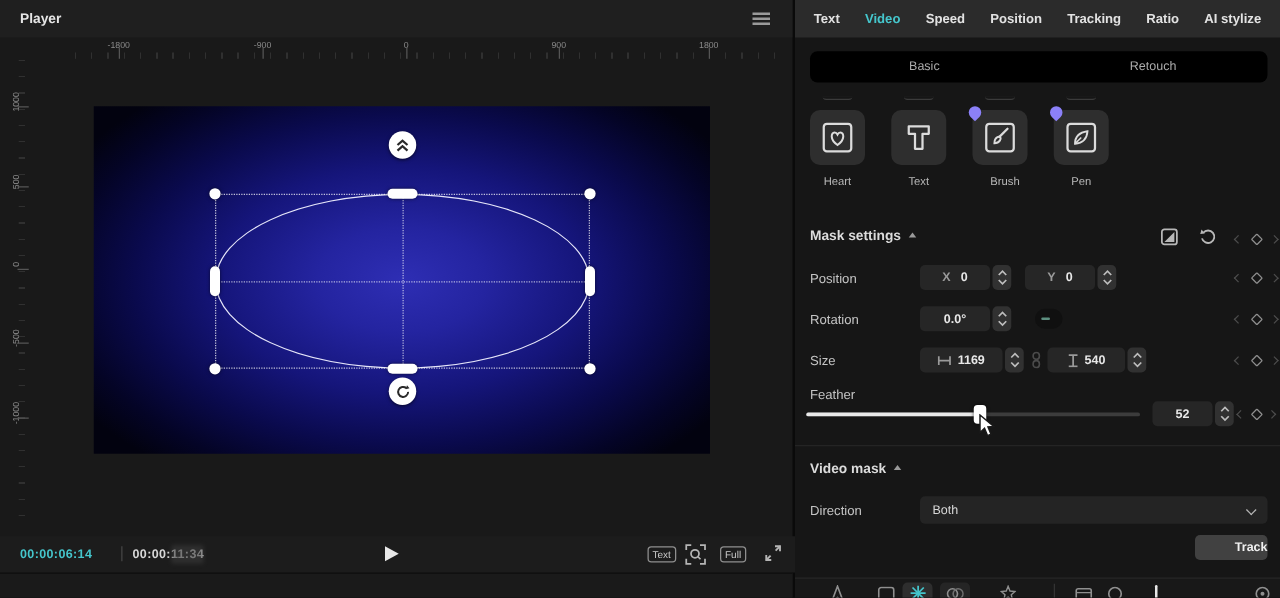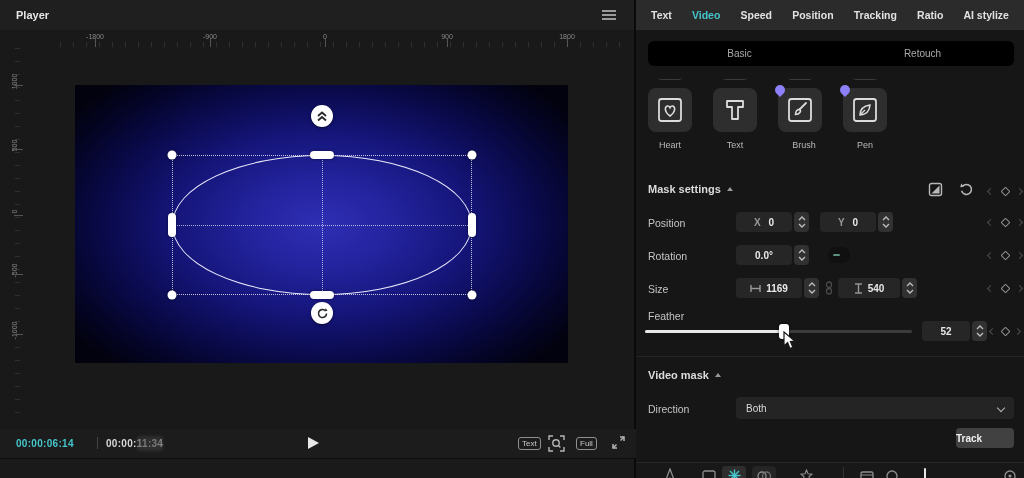--- a/index.html
+++ b/index.html
@@ -95,21 +95,21 @@
   .slider-track { position:absolute; left:9px; top:330px; width:267px; height:3px; background:#3c3c3c; border-radius:2px; }
   .slider-fill { position:absolute; left:0; top:0; height:3px; background:#e9e9e9; border-radius:2px; }
   .slider-handle { position:absolute; top:-6px; width:10px; height:15px; background:#fff; border-radius:3px; box-shadow:0 0 3px rgba(0,0,0,.7); cursor:pointer; }
 
   .divider { position:absolute; left:0; width:388px; height:1px; background:#242424; }
 
   .dropdown { position:absolute; left:100px; top:397px; width:278px; height:22px; background:#242424; border-radius:4px;
      display:flex; align-items:center; font-size:10px; color:#d8d8d8; padding:0 10px; cursor:pointer; }
   .dd-chev { position:absolute; right:10px; top:8px; width:6px; height:6px; border-left:1.5px solid #b5b5b5; border-bottom:1.5px solid #b5b5b5; transform:rotate(-45deg); }
   .track-btn { position:absolute; left:320px; top:428px; width:58px; height:20px; background:#414141; border-radius:4px;
-     display:flex; align-items:center; justify-content:flex-start; font-size:10px; font-weight:bold; color:#f0f0f0; cursor:pointer; }
+     display:flex; align-items:center; justify-content:flex-end; font-size:10px; font-weight:bold; color:#f0f0f0; cursor:pointer; }
 
   
   .bottom-toolbar { position:absolute; left:0; top:462px; width:388px; height:16px; overflow:hidden; border-top:1px solid #262626; background:#181818; }
   .bt-item { position:absolute; top:5px; cursor:pointer; }
   .bt-pill { position:absolute; top:3px; width:24px; height:20px; border-radius:4px; background:#2c2c2c; }
   .bt-sep { position:absolute; top:4px; width:1px; height:14px; background:#333; }
 
   .cursor-svg { position:absolute; left:783px; top:331px; z-index:50; pointer-events:none; }
 </style>
 </head>

